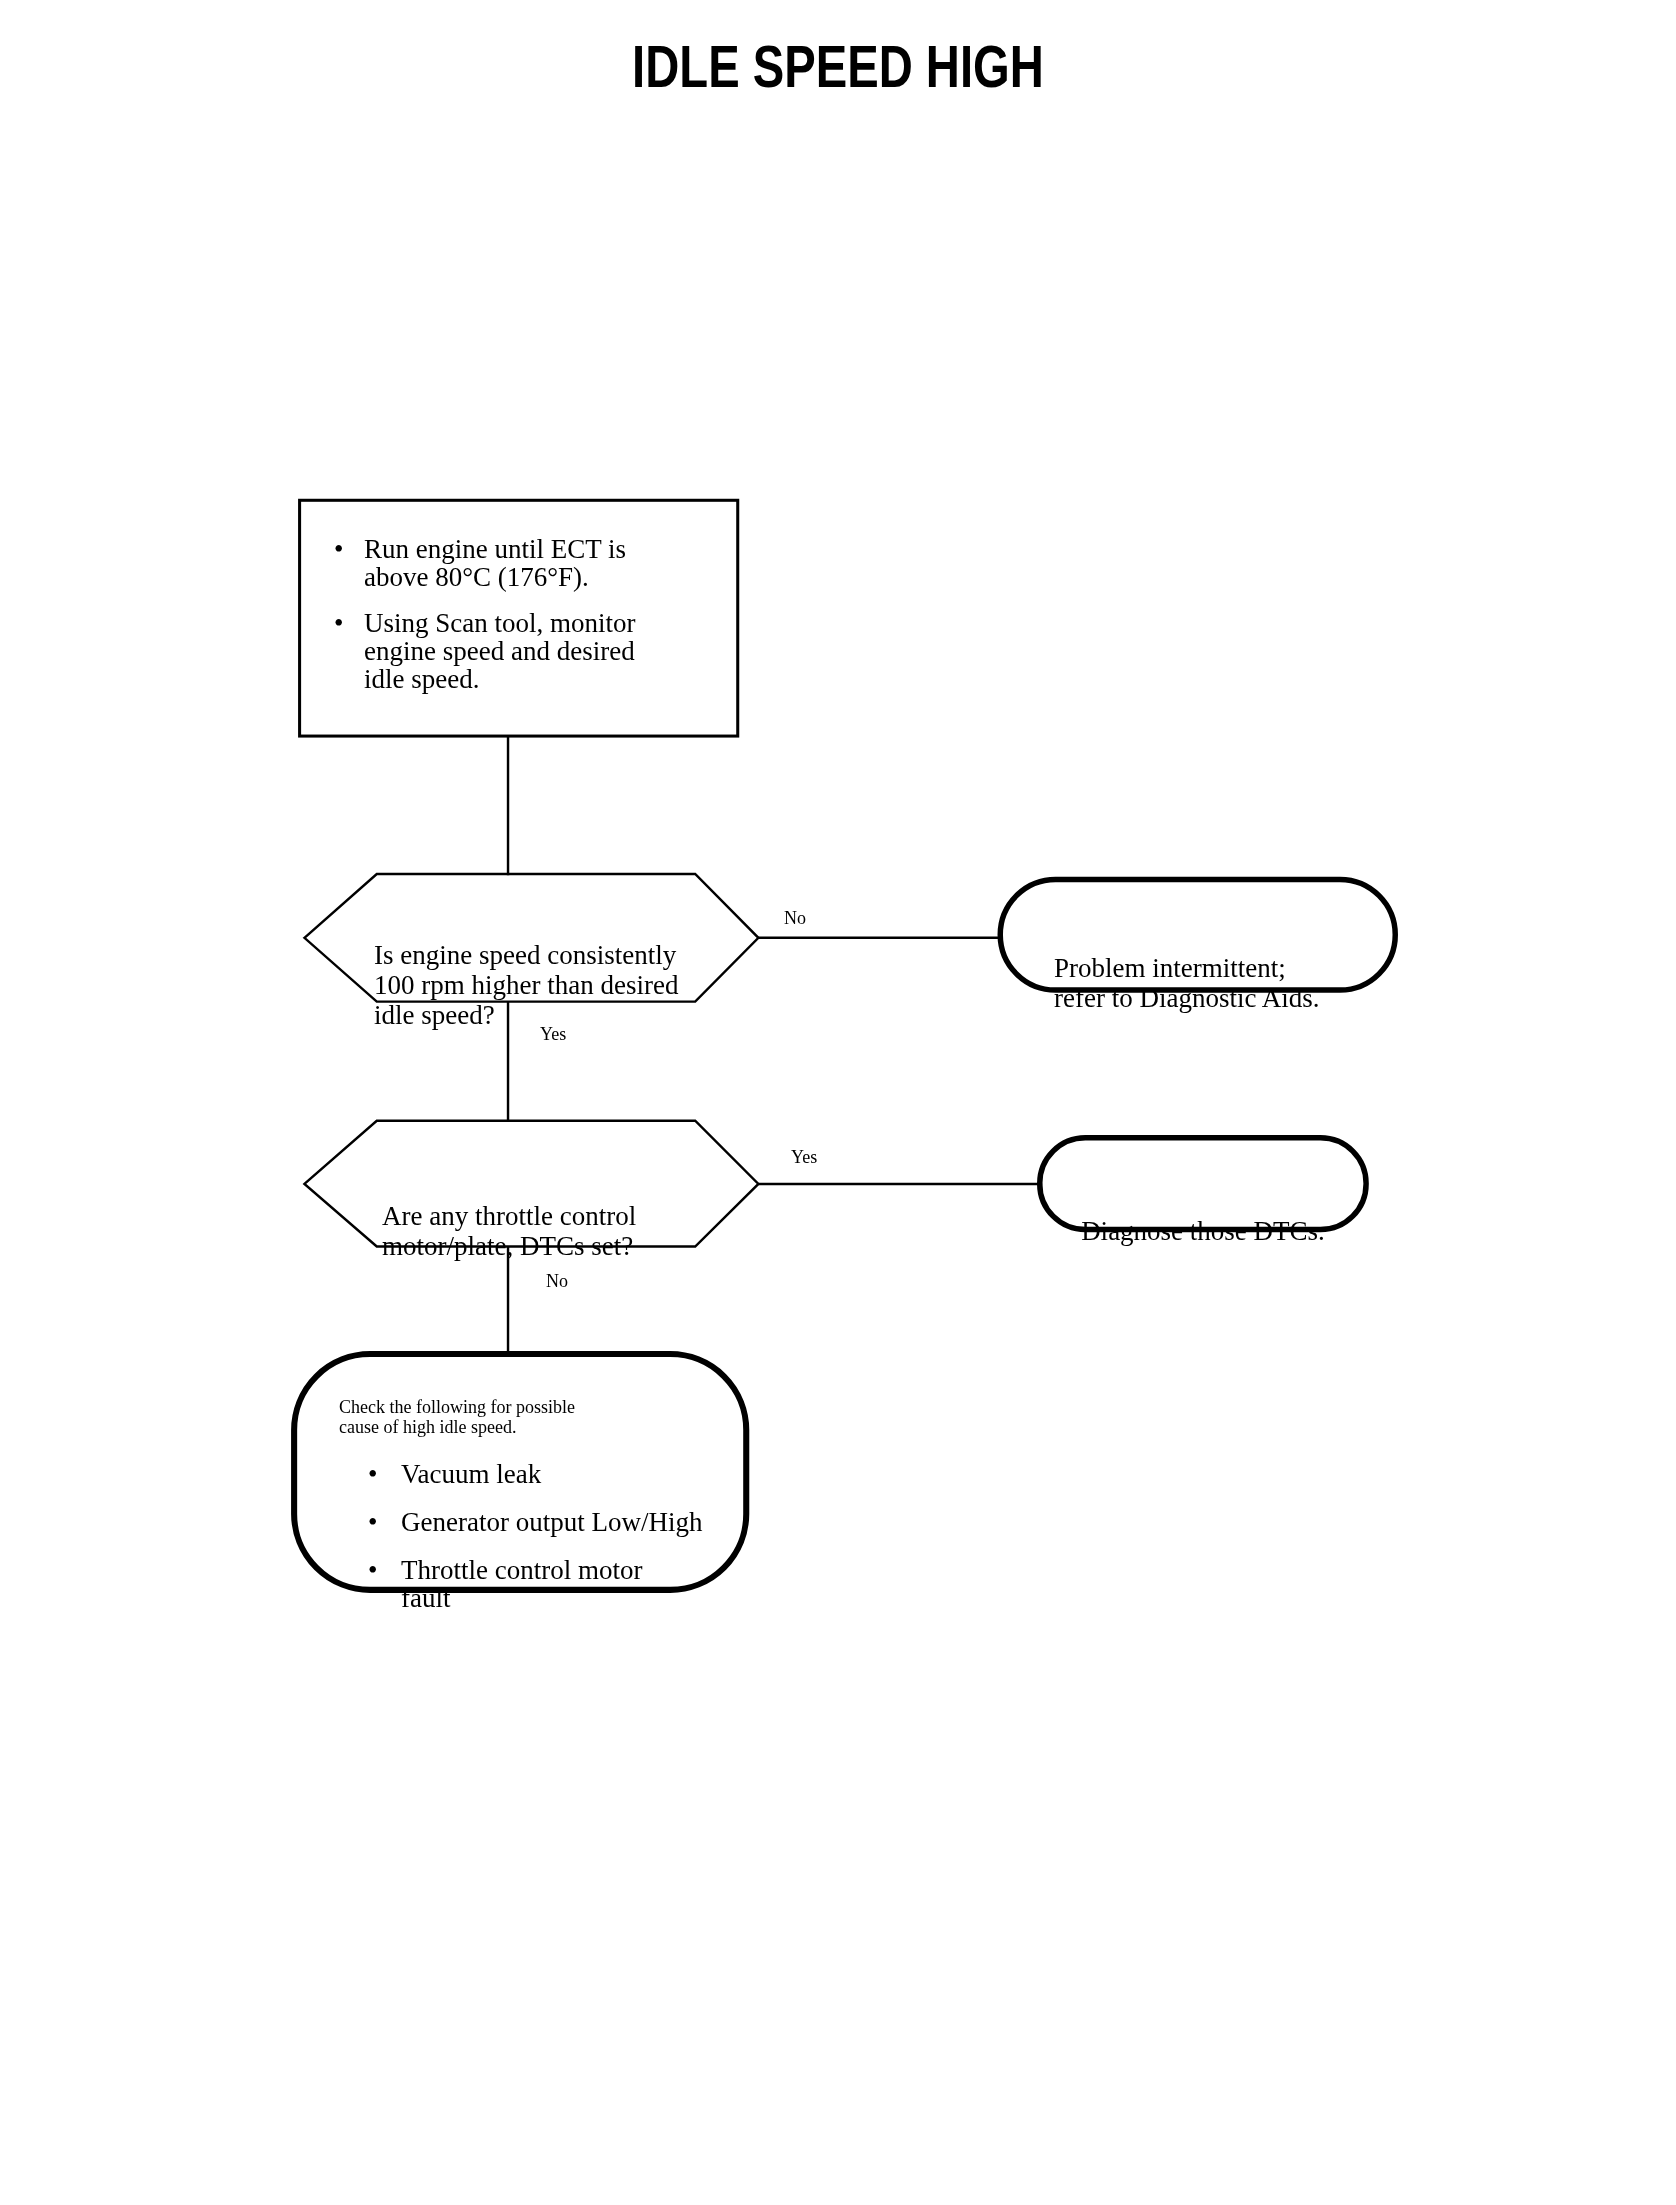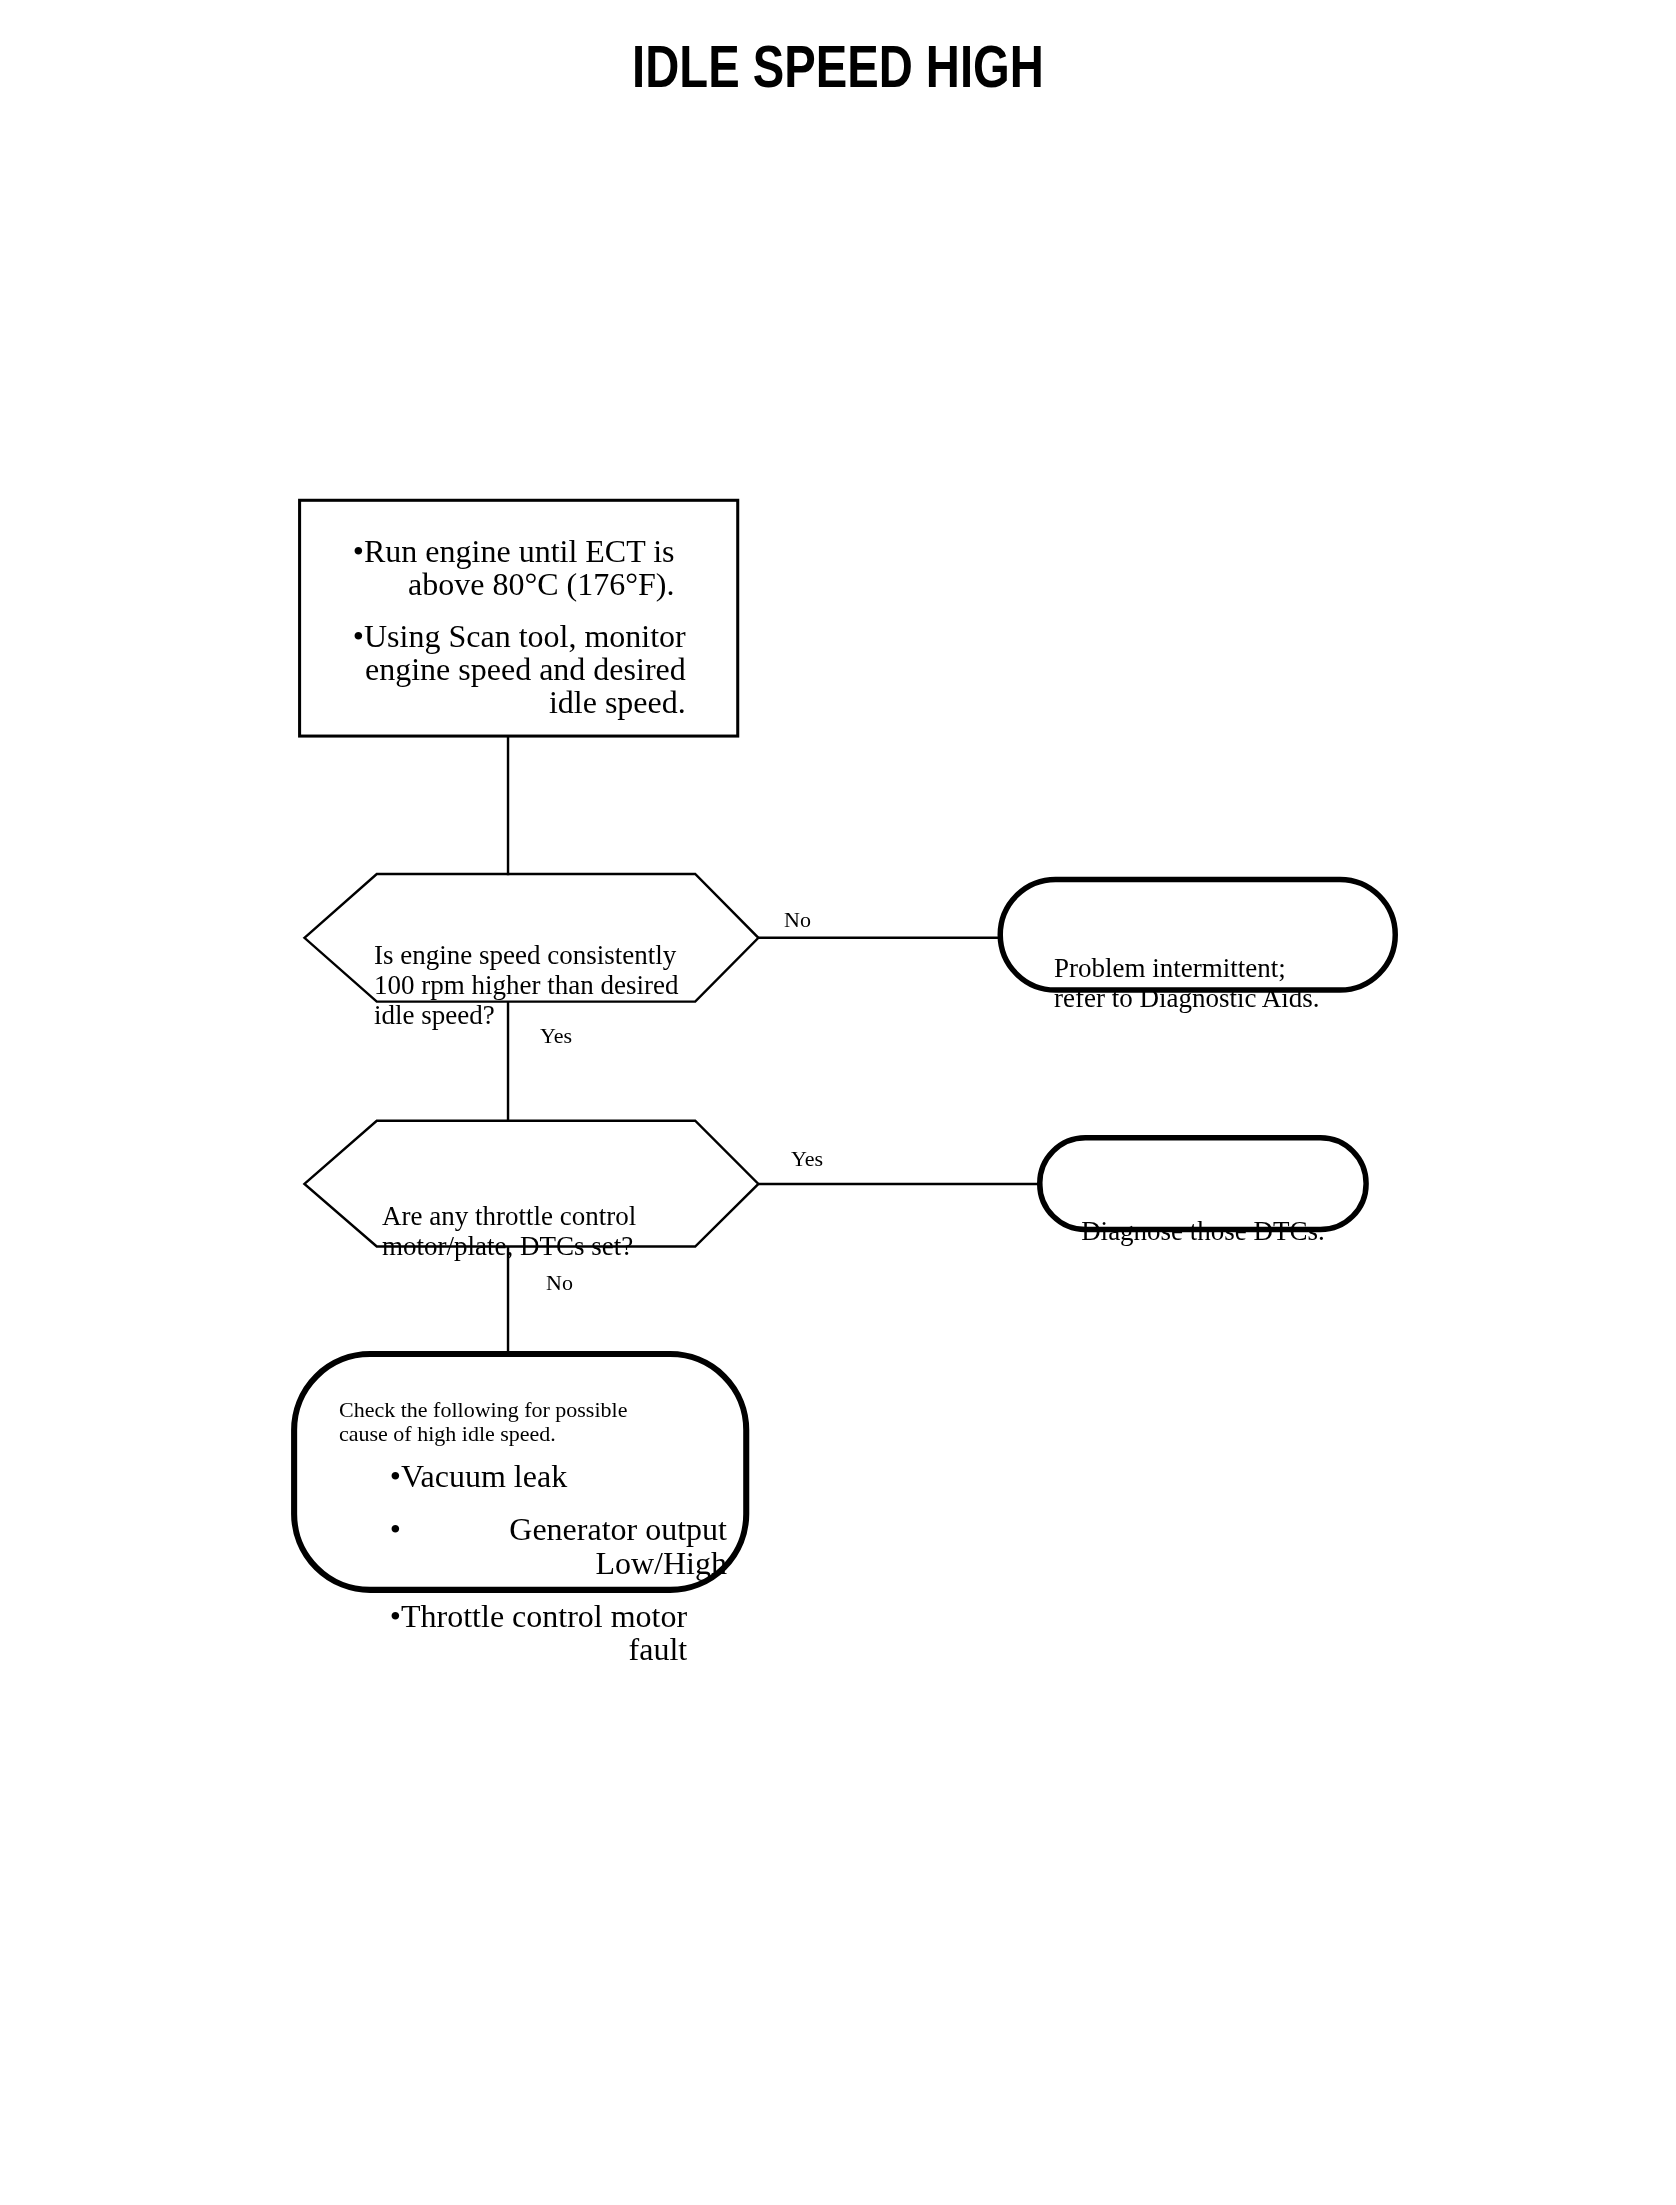--- a/index.html
+++ b/index.html
@@ -24,26 +24,26 @@
     transform-origin: 50% 50%;
     white-space: nowrap;
   }
   svg.diagram {
     position: absolute;
     left: 0; top: 0;
     width: 1676px; height: 2205px;
   }
   .txt {
     position: absolute;
-    font-size: 22px;
+    font-size: 18px;
     white-space: pre-line;
   }
   
   .blist { position: absolute; }
-  .bullet-item { display: flex; align-items: flex-start; line-height: 1.04; font-size: 32px; text-align: right; }
+  .bullet-item { display: flex; align-items: flex-start; line-height: 1.04; font-size: 27px; }
   .bullet-item + .bullet-item { margin-top: 18px; }
   .bullet-glyph { flex: 0 0 30px; width: 30px; }
   .bullet-glyph::before { content: "\2022"; }
   .bullet-text { white-space: pre-line; }
   
   .nodebox {
     position: absolute;
     display: flex;
     align-items: center;
     margin-top: 48px;

